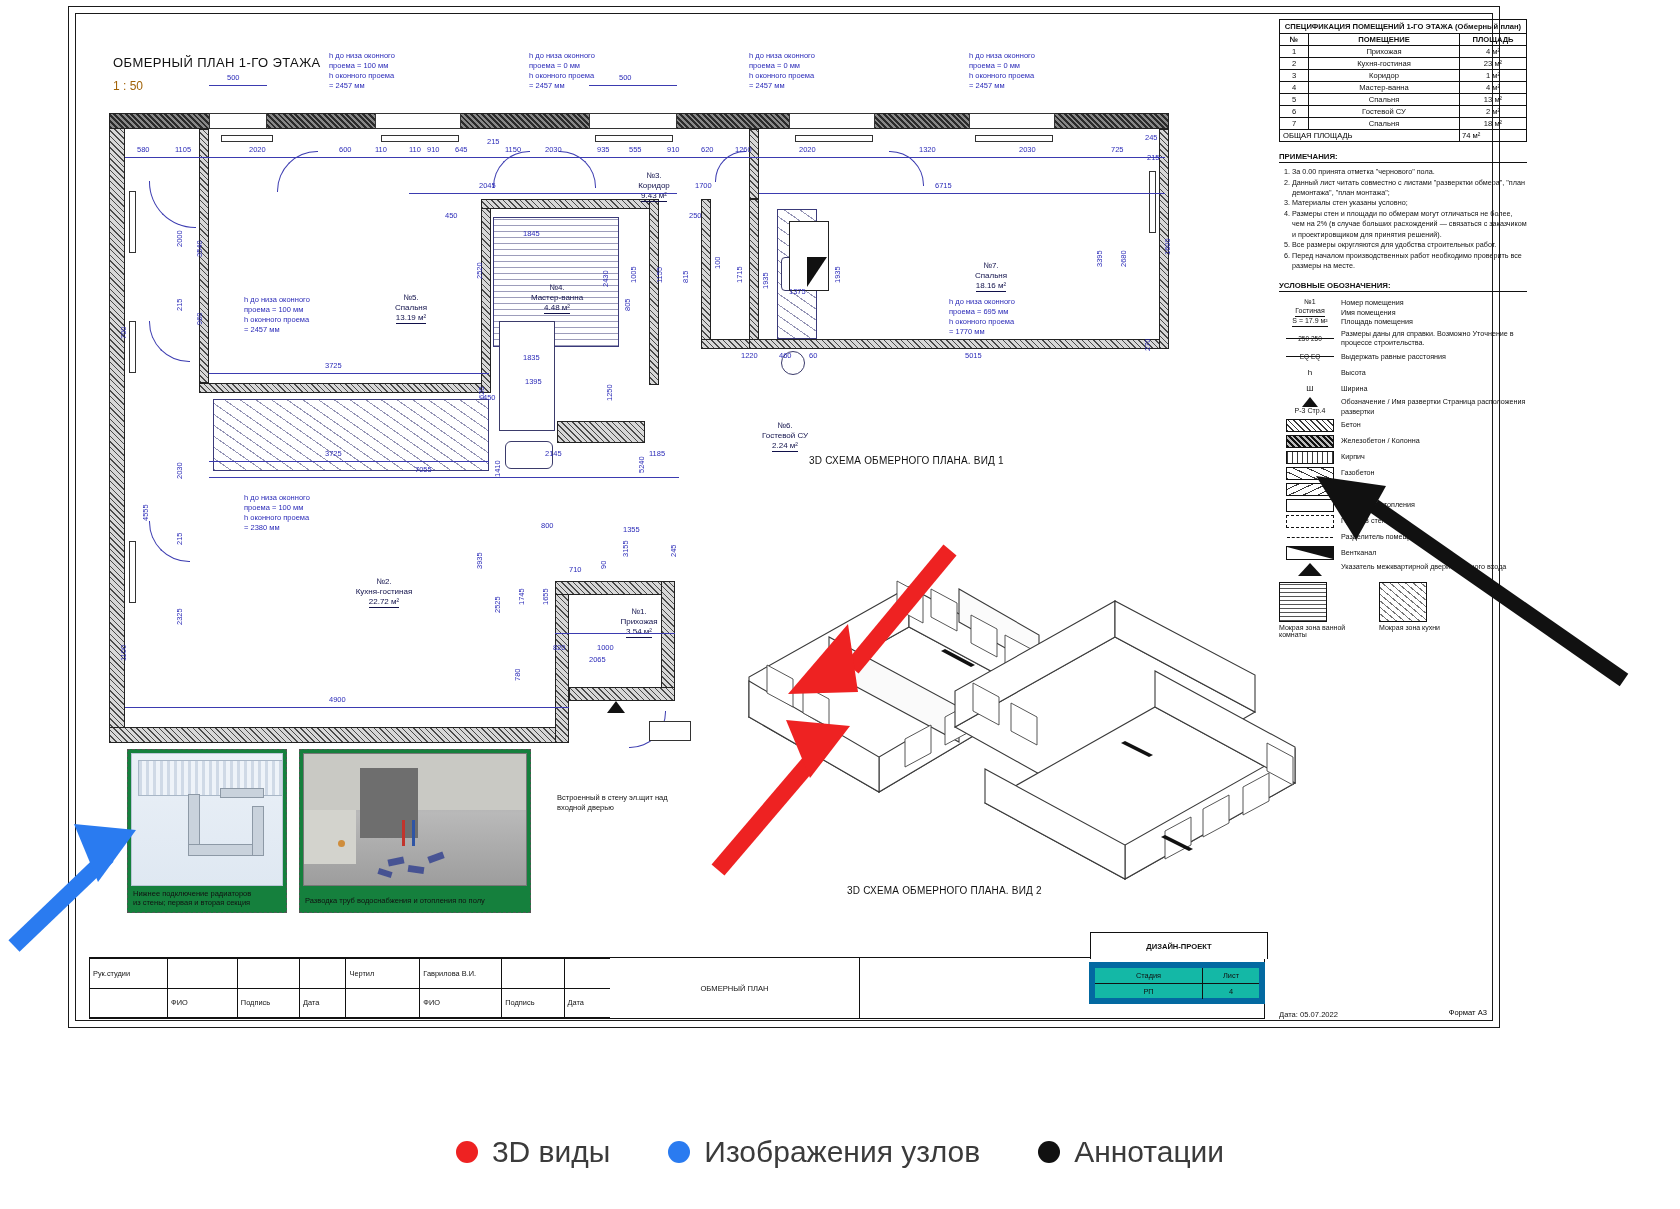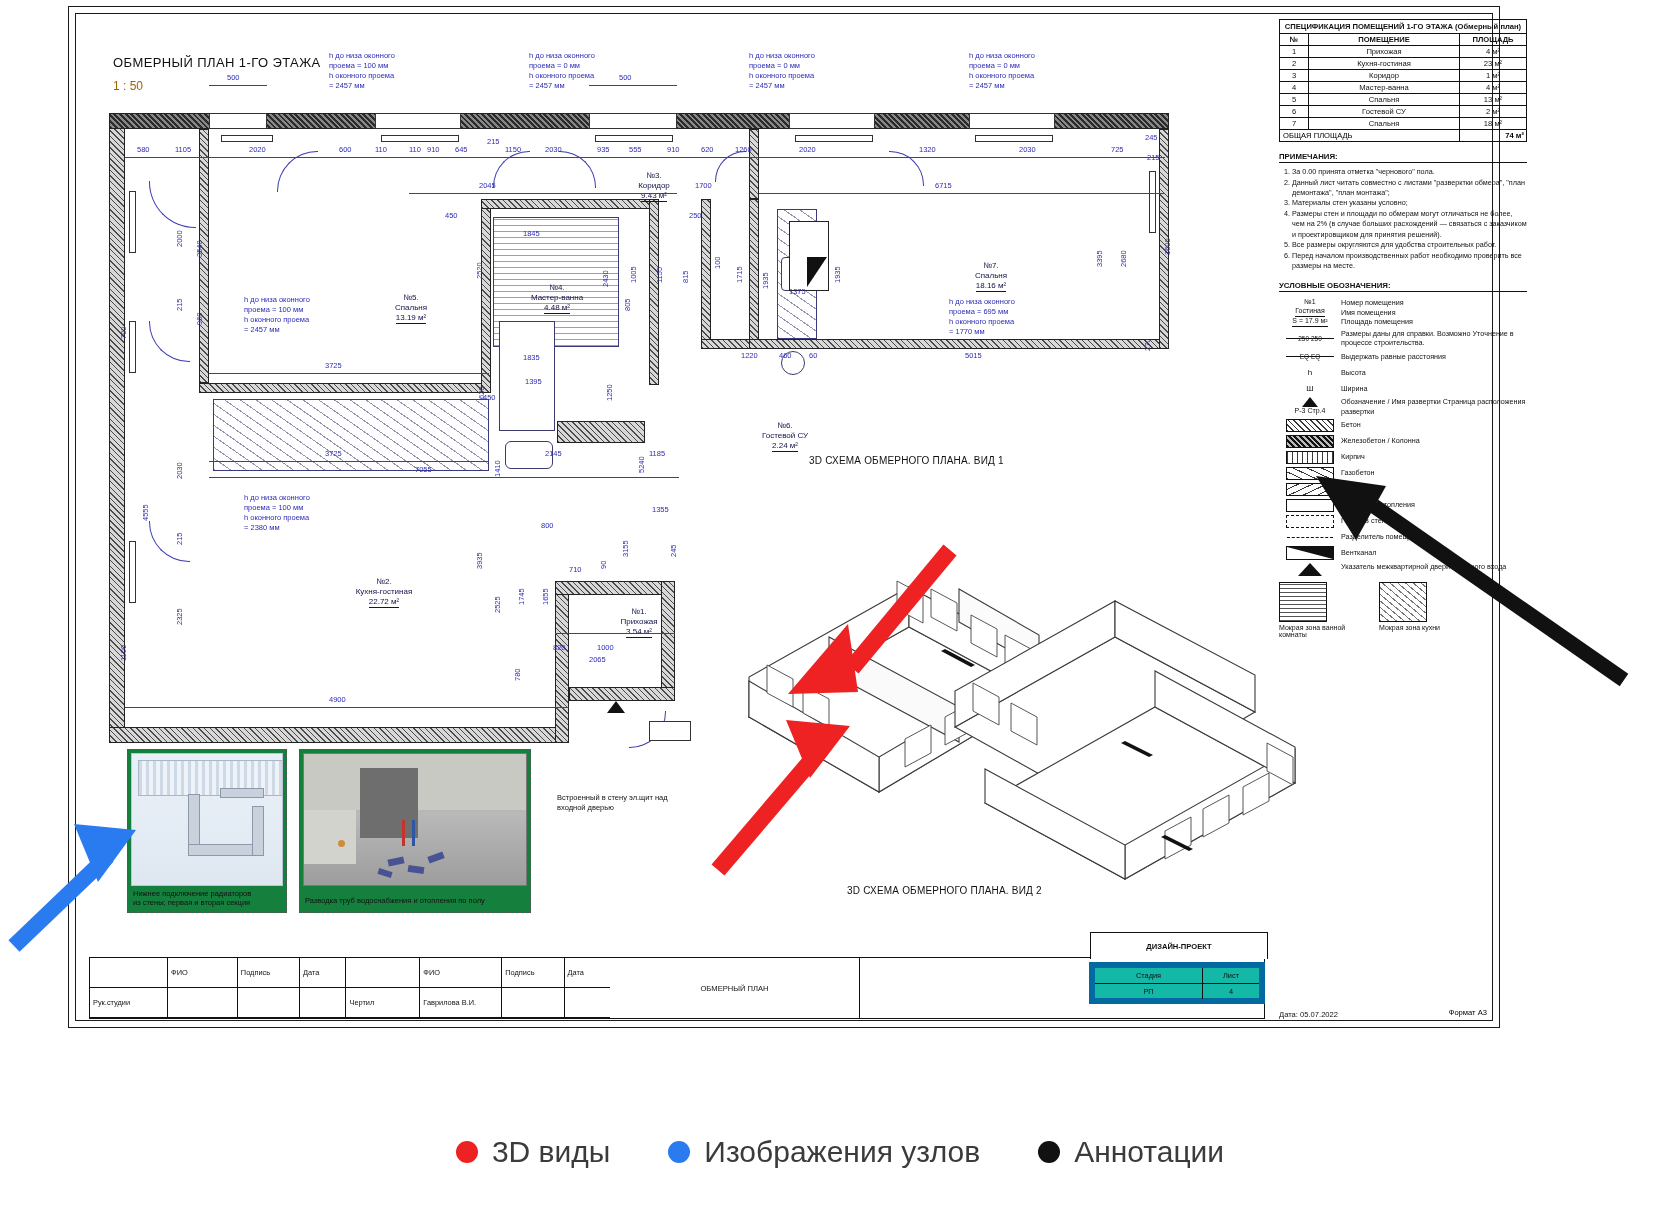--- a/index.html
+++ b/index.html
@@ -204,21 +204,21 @@
   }
   table.spec th { font-weight: bold; }
   table.spec td.name { }
   .spec-total {
     display: flex;
     border: 1px solid #111;
     border-top: none;
     font-size: 7.6px;
   }
   .spec-total .t1 { flex: 1; padding: 1px 3px; border-right: 1px solid #111;}
-  .spec-total .t2 { width: 62px; text-align: right; padding: 1px 2px; font-weight: bold;}
+  .spec-total .t2 { width: 62px; text-align: left; padding: 1px 2px;}
   .sec-head {
     font-size: 7.8px;
     font-weight: bold;
     color: #111;
     border-bottom: 1px solid #111;
     margin-top: 10px;
     padding-bottom: 1px;
   }
   ol.notes {
     margin: 4px 0 0 0;
@@ -546,21 +546,21 @@
       <div class="dimtxt" style="left:440px;top:428px;padding-left:16px;">2145</div>
       <div class="dimtxt" style="left:560px;top:428px;">1185</div>
       <div class="dim-h" style="left:120px;top:456px;width:470px;"></div>
       <div class="dimtxt" style="left:326px;top:444px;">7055</div>
       <div class="dimtxt vert" style="left:548px;top:452px;">5240</div>
       <div class="dimtxt vert" style="left:404px;top:456px;">1410</div>
       <div class="dimtxt vert" style="left:86px;top:458px;">2030</div>
       <div class="dimtxt vert" style="left:52px;top:500px;">4555</div>
       <div class="dimtxt vert" style="left:86px;top:524px;">215</div>
       <div class="dimtxt" style="left:452px;top:500px;">800</div>
-      <div class="dimtxt" style="left:534px;top:484px;margin-left:29px;">1355</div>
+      <div class="dimtxt" style="left:534px;top:504px;">1355</div>
       <div class="dimtxt vert" style="left:30px;top:640px;">1100</div>
       <div class="dimtxt vert" style="left:86px;top:604px;">2325</div>
       <div class="dimtxt vert" style="left:386px;top:548px;">3935</div>
       <div class="dimtxt vert" style="left:404px;top:592px;">2525</div>
       <div class="dimtxt vert" style="left:428px;top:584px;">1745</div>
       <div class="dimtxt vert" style="left:452px;top:584px;">1655</div>
       <div class="dimtxt" style="left:480px;top:544px;">710</div>
       <div class="dimtxt vert" style="left:510px;top:548px;">90</div>
       <div class="dimtxt vert" style="left:532px;top:536px;">3155</div>
       <div class="dimtxt vert" style="left:580px;top:536px;">245</div>
@@ -832,38 +832,38 @@
         </div>
       </div>
     </div>
 
     <div class="tblock">
 
       <div class="tb-grid" style="position:absolute;left:0;top:0;width:520px;height:100%;">
         <table style="width:520px;height:100%;">
           <tbody>
               <tr>
+            <td style="border-left:none;">Рук.студии</td>
+            <td></td>
+                <td></td>
+                <td></td>
+            <td>Чертил</td>
+            <td>Гаврилова В.И.</td>
+            <td></td>
+                <td style="border-right:none;"></td>
+          </tr>
+          <tr>
             <td style="width:72px;border-left:none;border-top:none;"></td>
             <td style="width:64px;border-top:none;">ФИО</td>
             <td style="width:56px;border-top:none;">Подпись</td>
             <td style="width:40px;border-top:none;">Дата</td>
             <td style="width:68px;border-top:none;"></td>
             <td style="width:76px;border-top:none;">ФИО</td>
             <td style="width:56px;border-top:none;">Подпись</td>
             <td style="width:40px;border-top:none;border-right:none;">Дата</td>
-          </tr>
-          <tr>
-            <td style="border-left:none;">Рук.студии</td>
-            <td></td>
-                <td></td>
-                <td></td>
-            <td>Чертил</td>
-            <td>Гаврилова В.И.</td>
-            <td></td>
-                <td style="border-right:none;"></td>
           </tr>
         </tbody>
           </table>
       </div>
 
       <div class="tb-cell" style="left:520px;top:0;width:250px;height:100%;display:flex;align-items:center;justify-content:center;">ОБМЕРНЫЙ ПЛАН</div>
       <div class="tb-cell" style="left:960px;top:0;width:216px;height:100%;display:flex;align-items:center;justify-content:center;border-right:none;">Адрес проекта: город</div>
 
       <div style="position:absolute;left:1000px;top:-26px;width:176px;height:26px;border:1px solid #111;border-bottom:none;display:flex;align-items:center;justify-content:center;background:#fff;font-weight:bold;">ДИЗАЙН-ПРОЕКТ</div>
     </div>

